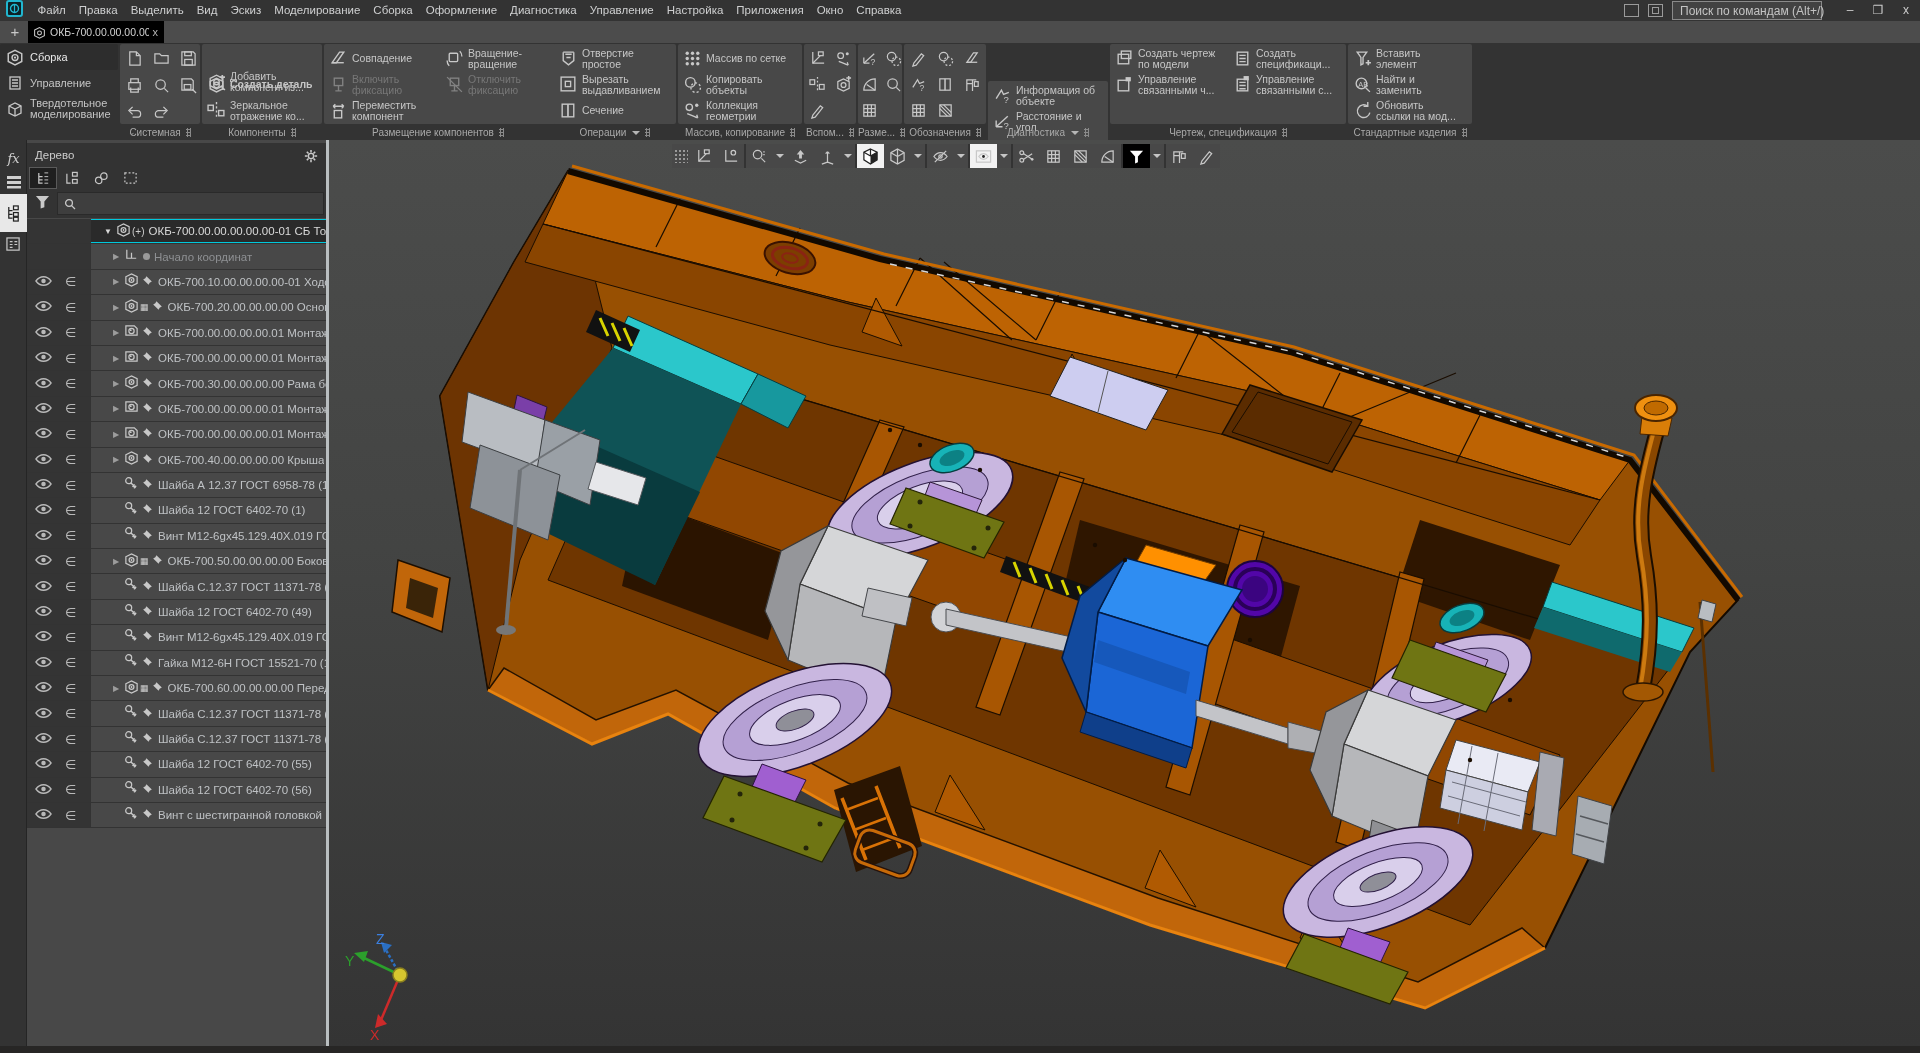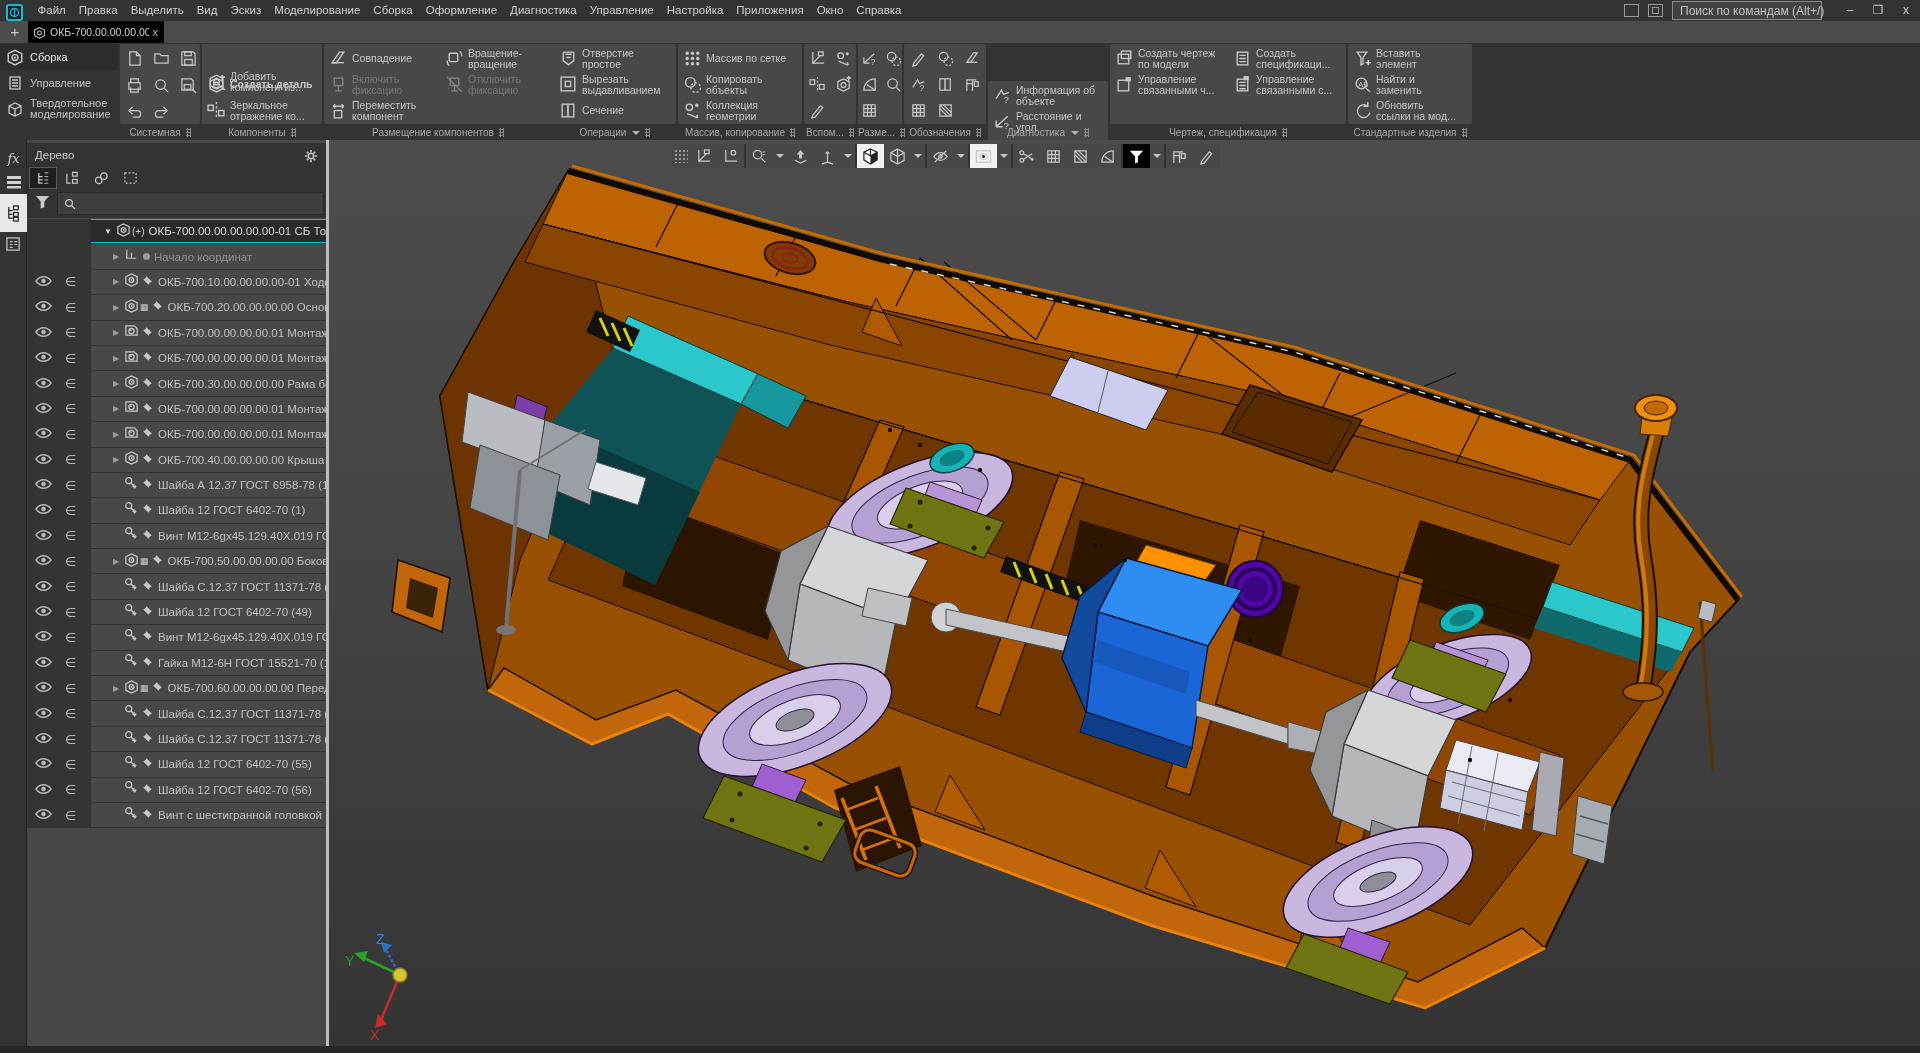--- a/index.html
+++ b/index.html
@@ -1,21 +1,21 @@
 <!DOCTYPE html>
 <html><head>
 <meta charset="utf-8">
 <style>
   * { margin:0; padding:0; box-sizing:border-box; }
   html,body { width:1920px; height:1053px; overflow:hidden; background:#333; font-family:"Liberation Sans",sans-serif; }
   .abs { position:absolute; }
   #app { position:relative; width:1920px; height:1053px; background:#333; }
 
   
-  #menubar { left:0; top:0; width:1920px; height:21px; background:#333; display:flex; align-items:flex-end; }
+  #menubar { left:0; top:0; width:1920px; height:21px; background:#333; display:flex; align-items:flex-start; }
   #applogo { width:17px; height:17px; margin:0 8px 0 6px; border:2px solid #21b6cf; border-radius:3px; background:#0d2126; position:relative; }
   #applogo svg { position:absolute; left:1px; top:1px; }
   .menu-item { color:#cfd0d1; font-size:11.5px; padding:0 6.5px; line-height:21px; white-space:nowrap; }
   #menu-right { margin-left:auto; display:flex; align-items:center; height:21px; }
   .winicon { width:15px; height:13px; border:1px solid #9a9a9a; margin-right:9px; position:relative; background:#333; }
   .winicon.b:after { content:""; position:absolute; left:3px; top:2px; right:3px; bottom:2px; border:1px solid #9a9a9a; }
   #searchbox { width:150px; height:19px; background:#424242; border:1px solid #8a8a8a; display:flex; align-items:center; margin-right:14px; }
   #searchbox svg { margin:0 3px 0 4px; }
   #searchbox span { color:#c3c3c3; font-size:12px; white-space:nowrap; }
   .sysbtn { color:#cccccc; font-size:12px; width:28px; text-align:center; line-height:21px; }

